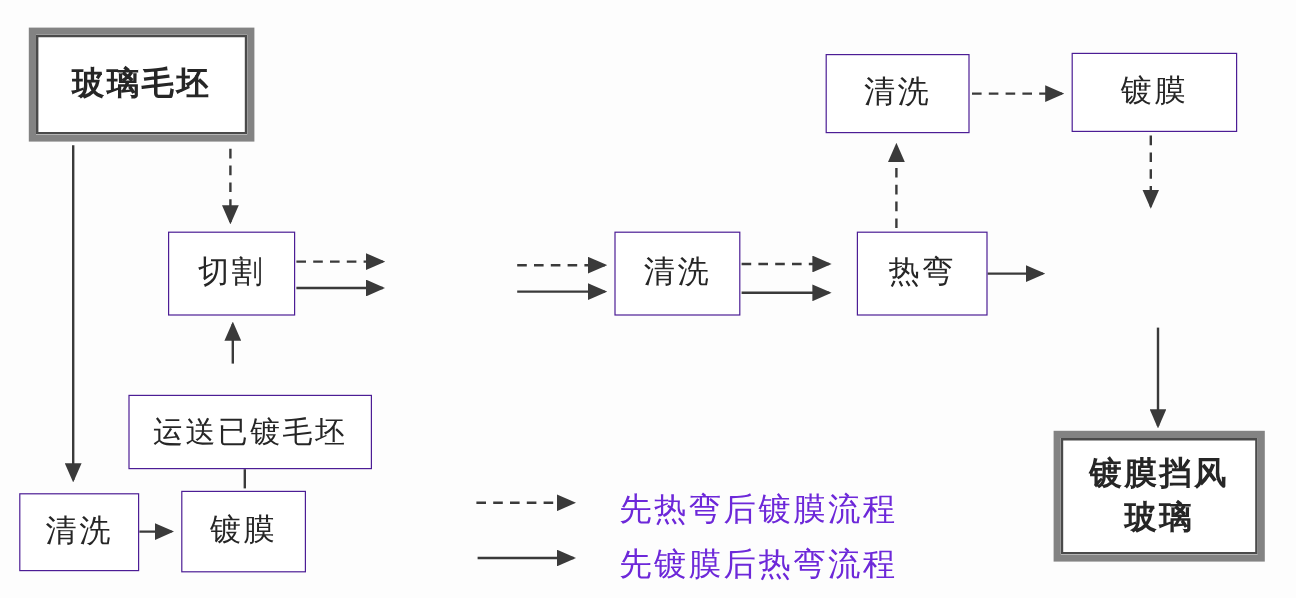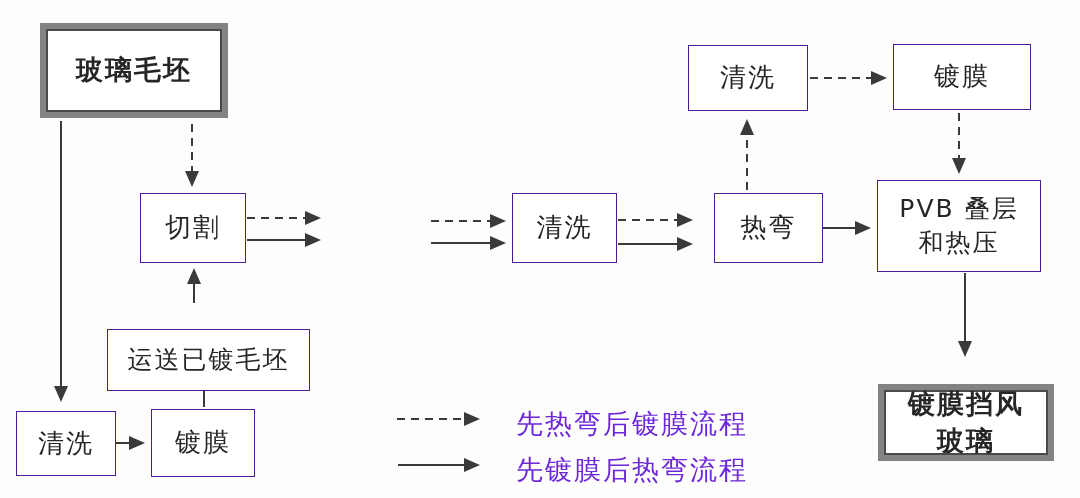--- a/index.html
+++ b/index.html
@@ -17,32 +17,32 @@
     border:6px solid #838383;box-shadow:inset 0 0 0 2px #4a4a4a;
     font-weight:bold;font-size:27px;
   }
   .small-font{font-size:25px;margin-top:24px;}
   svg.connectors{position:absolute;left:0;top:0;}
   .legend-label{
     position:absolute;font-size:27px;letter-spacing:2px;color:#6d28d9;
     white-space:nowrap;
   }
   
-  #n-glass-blank      {left:40px;  top:23px;  width:188px; height:95px;}
+  #n-glass-blank      {left:24px;  top:23px;  width:188px; height:95px;}
   #n-cutting          {left:140px; top:193px; width:106px; height:70px;align-items:center;}
   #n-edging           {left:327px; top:193px; width:103px; height:70px;}
   #n-washing-mid      {left:512px; top:193px; width:105px; height:70px;}
   #n-hot-bending      {left:714px; top:193px; width:109px; height:70px;}
   #n-pvb              {left:877px; top:180px; width:164px; height:92px; font-size:25px;}
   #n-washing-top      {left:688px; top:45px;  width:120px; height:66px;}
   #n-coating-top      {left:893px; top:44px;  width:138px; height:66px;}
   #n-transport        {left:107px; top:305px; width:203px; height:62px;}
   #n-washing-bottom   {left:16px;  top:411px; width:100px; height:65px;}
   #n-coating-bottom   {left:151px; top:409px; width:104px; height:68px;}
-  #n-windshield       {left:878px; top:384px; width:176px; height:77px;}
+  #n-windshield       {left:878px; top:359px; width:176px; height:109px;}
   #legend-dashed-label{left:516px; top:406px;}
   #legend-solid-label {left:516px; top:452px;}
 </style>
 </head>
 <body>
 
 <div id="stage">
 
   <svg class="connectors" width="1080" height="498" viewBox="0 0 1080 498">
     <defs>
@@ -88,24 +88,20 @@
 
   <div id="n-cutting" class="node">
     <span>切割</span>
   </div>
   <div id="n-washing-mid" class="node">
     <span>清洗</span>
   </div>
   <div id="n-hot-bending" class="node">
     <span>热弯</span>
   </div>
-  <div id="n-pvb" class="node">
-    <span>PVB 叠层</span>
-    <span>和热压</span>
-  </div>
   <div id="n-washing-top" class="node">
     <span>清洗</span>
   </div>
   <div id="n-coating-top" class="node">
     <span>镀膜</span>
   </div>
   <div id="n-transport" class="node small-font">
     <span>运送已镀毛坯</span>
   </div>
   <div id="n-washing-bottom" class="node">

